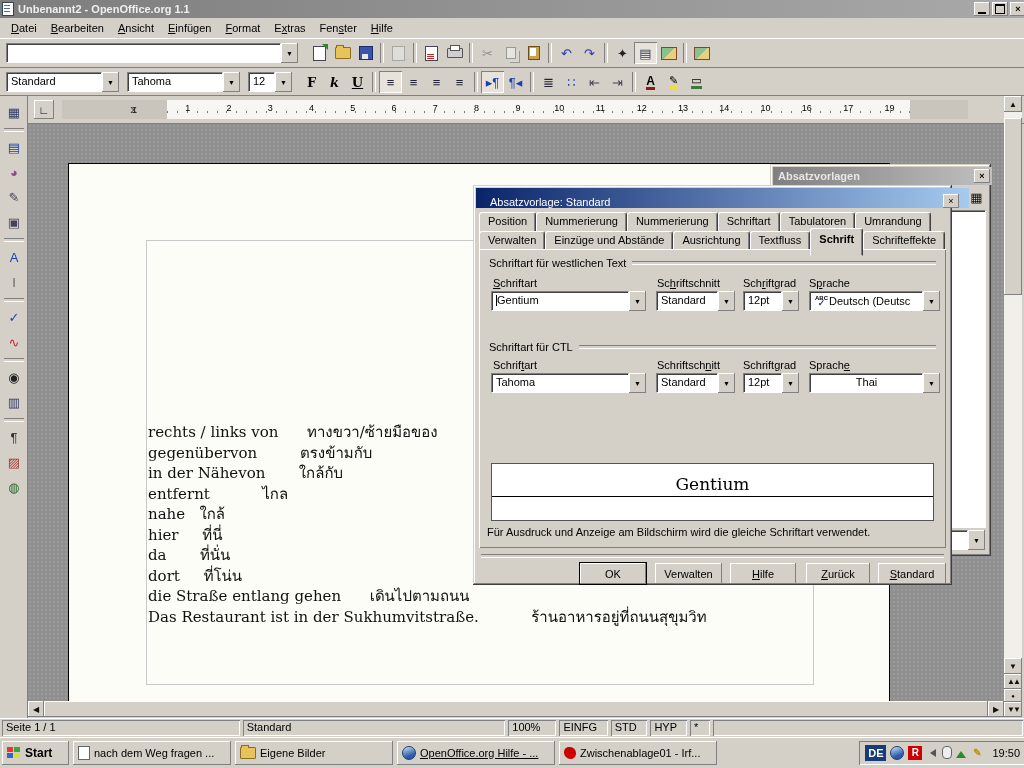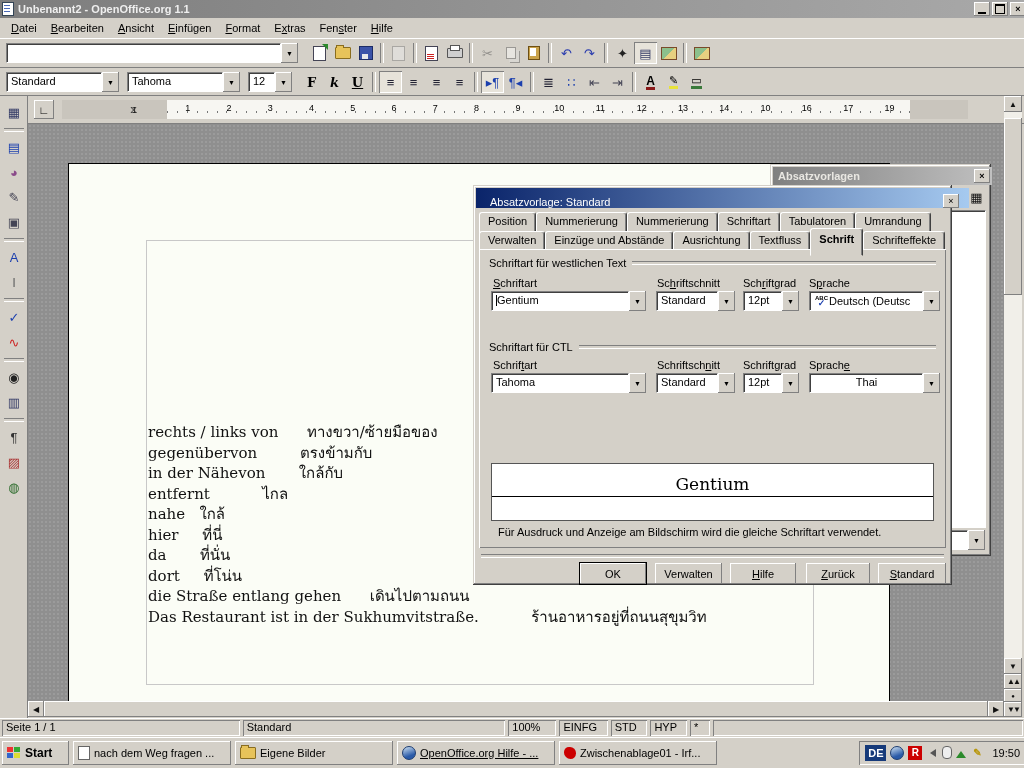--- a/index.html
+++ b/index.html
@@ -83,21 +83,21 @@
   #panel{position:absolute;left:6px;top:64px;width:467px;height:299px;background:#d4d0c8;
          box-shadow:inset 1px 1px 0 #fff,inset -1px -1px 0 #808080;z-index:2}
   .legend{position:absolute;display:flex;align-items:center;width:447px;left:10px}
   .legend span{padding-right:6px;white-space:nowrap}
   .legend i{flex:1;height:2px;border-top:1px solid #808080;border-bottom:1px solid #fff}
   .flabel{position:absolute;white-space:nowrap}
   .fcombo{position:absolute}
   #preview{position:absolute;left:12px;top:214px;width:441px;height:56px;background:#fff;border:1px solid #555;}
   #preview .line{position:absolute;left:0;right:0;top:32px;border-top:1px solid #000}
   #preview .txt{position:absolute;left:0;right:0;top:10px;text-align:center;font-family:"DejaVu Serif",serif;font-size:17px}
-  #note{position:absolute;left:19px;top:277px;white-space:nowrap}
+  #note{position:absolute;left:8px;top:277px;white-space:nowrap}
   #dlg-sep{position:absolute;left:8px;top:369px;width:463px;height:2px;border-top:1px solid #808080;border-bottom:1px solid #fff}
   .dlg-btn{position:absolute;top:378px;height:21px;display:flex;align-items:center;justify-content:center}
   .dlg-btn.default{box-shadow:0 0 0 1px #000,inset -1px -1px 0 #808080,inset 1px 1px 0 #fff}
   
   #statusbar{left:0;top:718px;width:1024px;height:19px;background:#d4d0c8;box-shadow:inset 0 1px 0 #fff;display:flex;align-items:center;padding:0 2px}
   .scell{height:15px;box-shadow:inset 1px 1px 0 #808080,inset -1px -1px 0 #fff;padding:1px 4px 0;margin-right:3px;white-space:nowrap;overflow:hidden}
   
   #taskbar{left:0;top:737px;width:1024px;height:31px;background:#d4d0c8;box-shadow:inset 0 1px 0 #fff;display:flex;align-items:center;padding:0 2px}
   .task{height:24px;display:flex;align-items:center;padding:0 5px;margin-right:4px;white-space:nowrap;overflow:hidden}
   #start{width:57px;font-weight:bold;font-size:12px}

